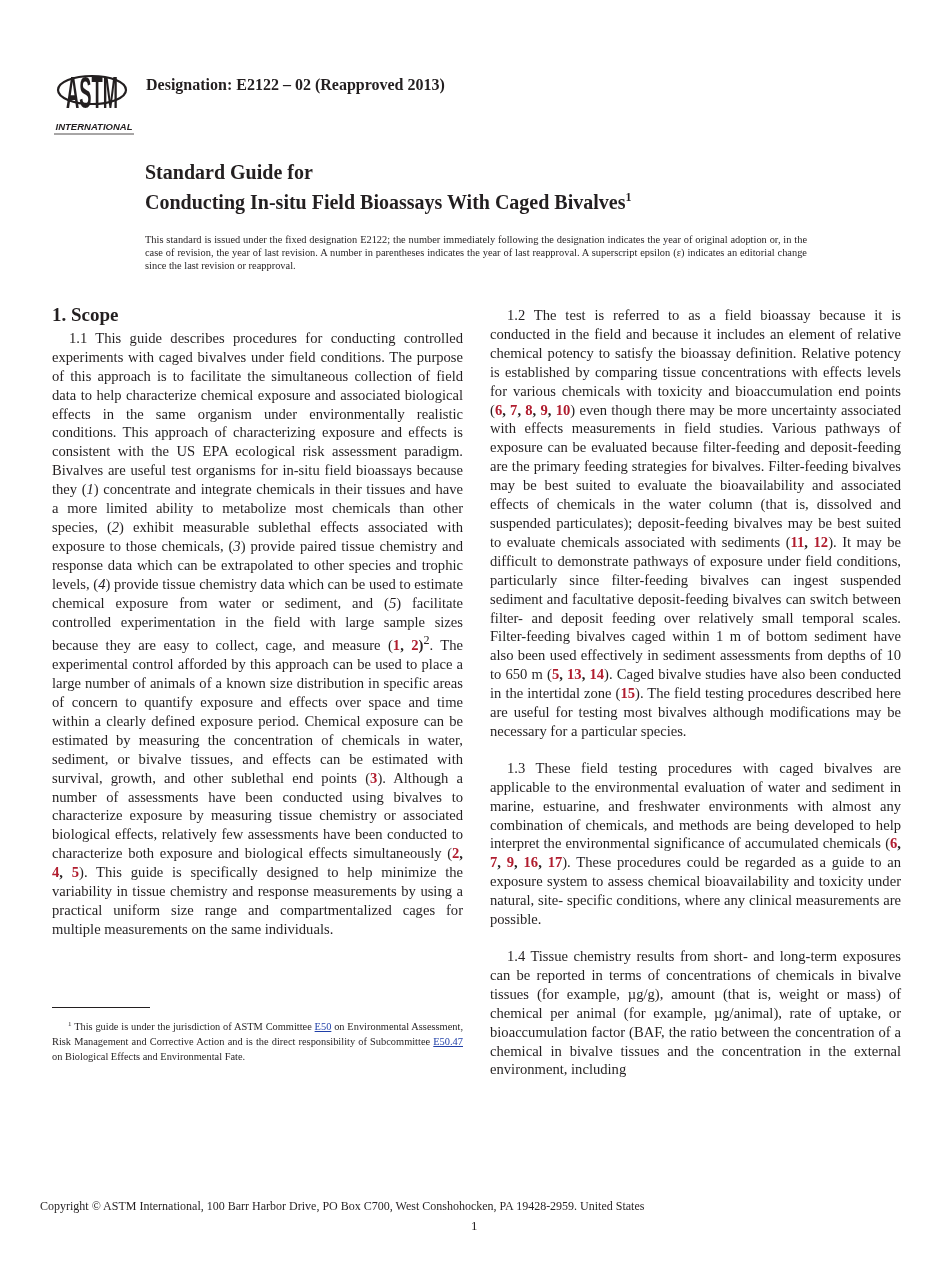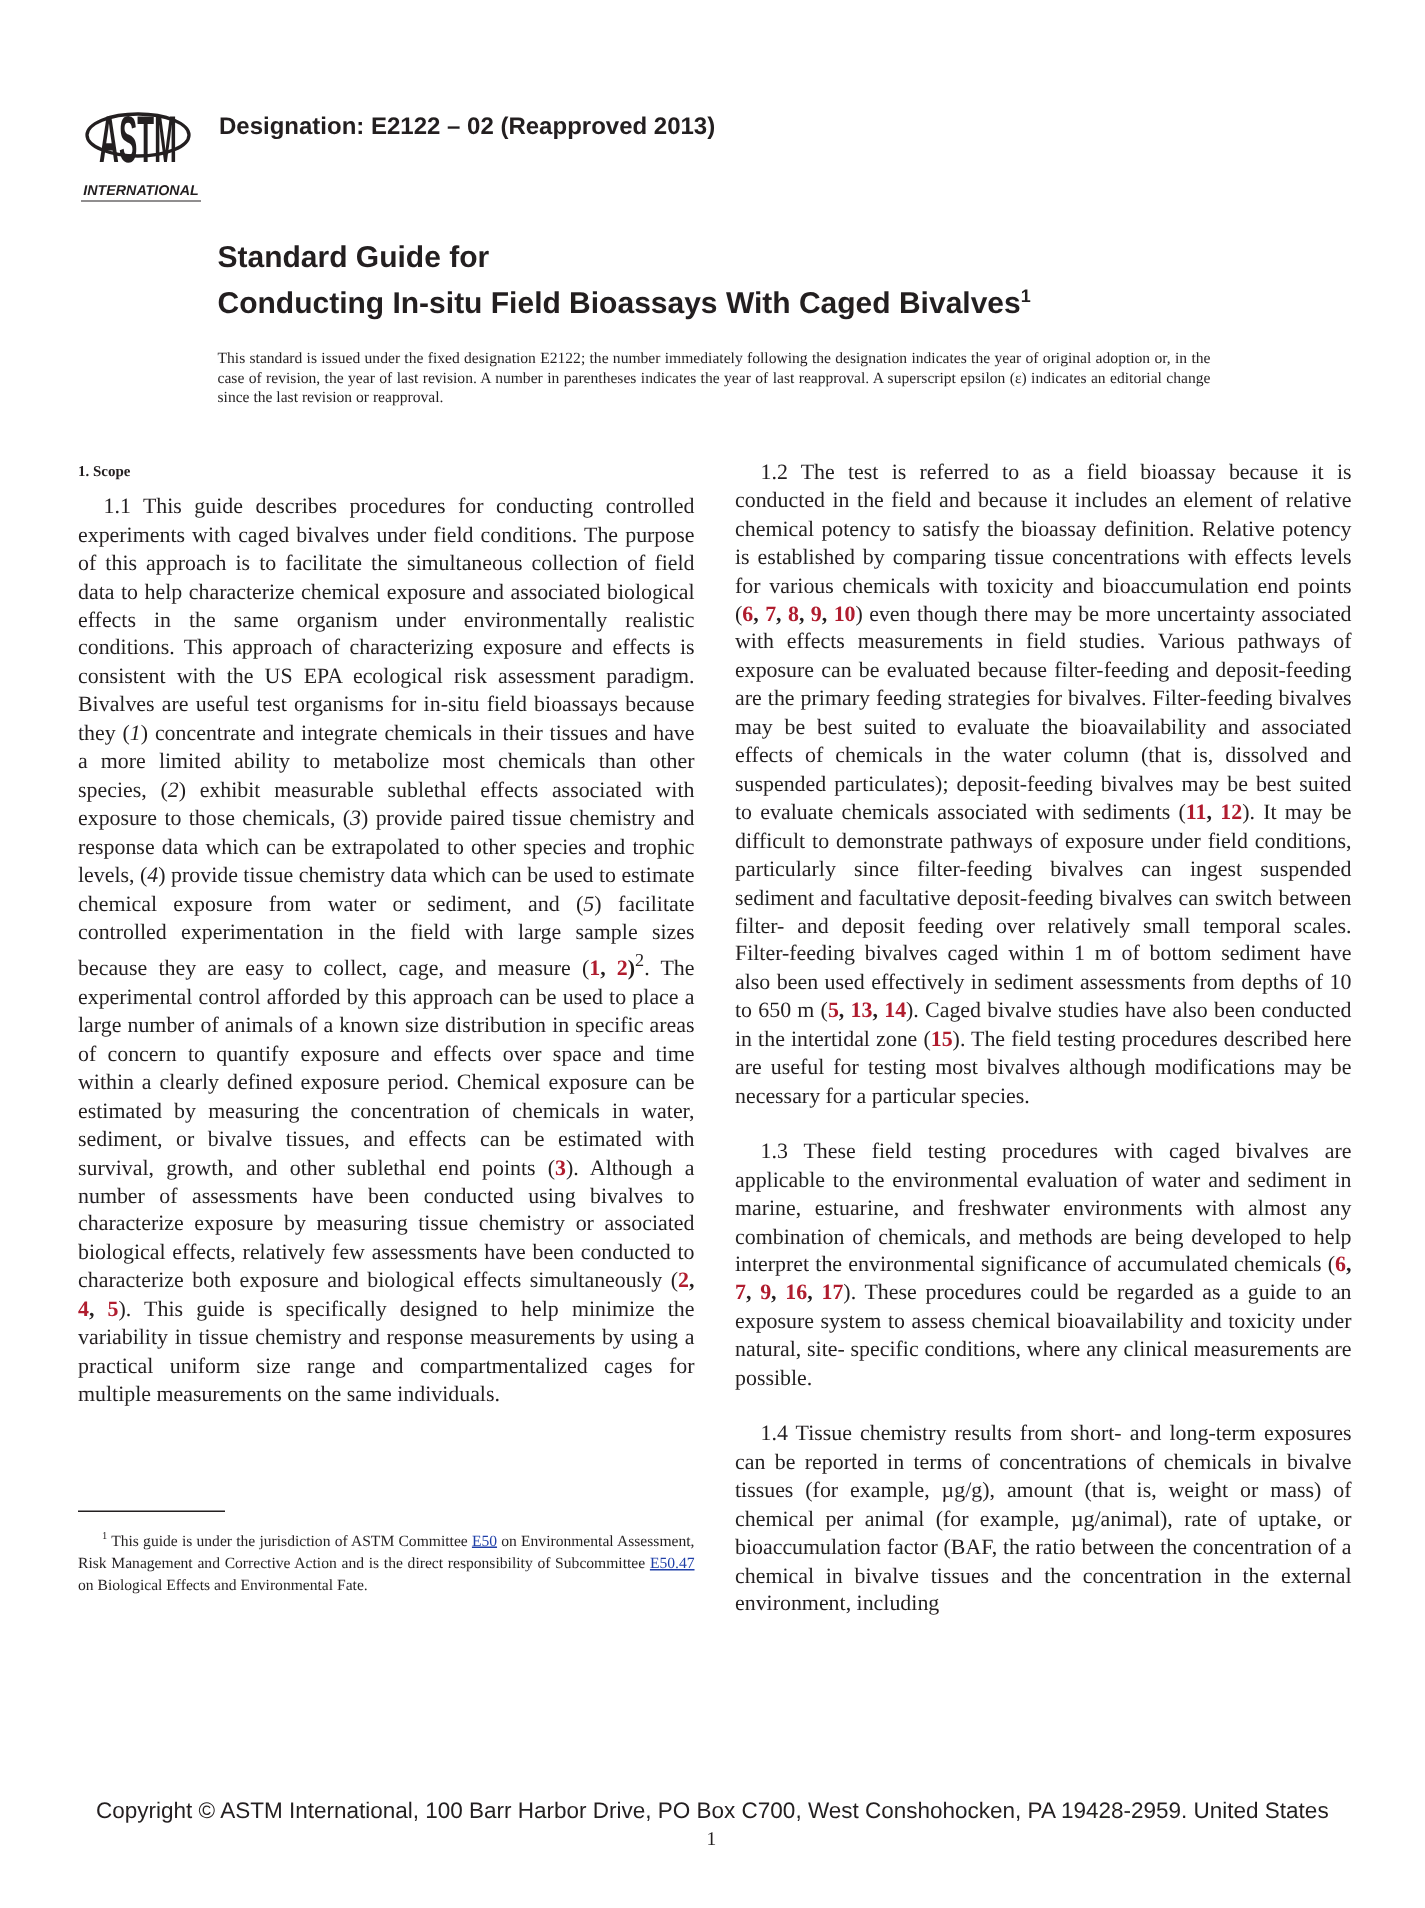--- a/index.html
+++ b/index.html
@@ -1,45 +1,45 @@
 <!DOCTYPE html>
 <html><head>
 <meta charset="utf-8">
 <style>
   html, body { margin:0; padding:0; background:#ffffff; }
   body { width:950px; height:1272px; position:relative; overflow:hidden; color:#231f20; }
   .serif { font-family: "Liberation Serif", "DejaVu Serif", serif; }
-  .sans { font-family: Liberation Sans, sans-serif; }
+  .sans { font-family: Liberation Serif, serif; }
 
   #logo { position:absolute; left:52px; top:58px; width:84px; height:78px; }
   #designation { position:absolute; left:146px; top:76px; font-size:16px; font-weight:bold; }
 
   #title { position:absolute; left:145px; top:160px; font-size:20px; font-weight:bold; line-height:25px; }
   #title sup { font-size:12px; }
 
   #preamble { position:absolute; left:145px; top:233px; width:662px; font-size:10.4px; line-height:13px; text-align:justify; }
 
   .col { position:absolute; top:306px; width:411px; font-size:14.6px; line-height:18.9px; }
   #col-left { left:52px; }
   #col-right { left:490px; }
 
   .col p { margin:0; text-align:justify; text-indent:17px;font-family:Liberation Serif, serif; }
   .col p.gap { margin-top:18px; }
-  h2.section { margin:0 0 4px 0; font-size:10px; font-weight:bold; }
+  h2.section { margin:0 0 4px 0; font-size:19px; font-weight:bold; }
 
   .cite { color:#b01c2e; font-weight:bold; }
   .link { color:#1f3fa8;text-decoration:underline; }
   i { font-style:italic; }
 
   #footnotes { position:absolute; left:52px; top:1007px; width:411px; }
   #fn-rule { width:98px; border-top:1px solid #231f20; margin-bottom:9px; }
   #footnotes p { margin:0; font-size:10.4px; line-height:15px; text-align:justify; text-indent:16px; }
   #footnotes sup { font-size:7px; }
 
-  #copyright { position:absolute; left:64px; top:1199px; font-size:15px; }
+  #copyright { position:absolute; left:40px; top:1199px; font-size:12px; }
   #page-number { position:absolute; left:471px; top:1218px; font-size:13px; }
 </style>
 </head>
 <body>
 
 <div id="logo">
   <svg width="84" height="78" viewBox="0 0 84 78">
     <ellipse cx="40" cy="32" rx="34" ry="14" fill="none" stroke="#231f20" stroke-width="2.2"></ellipse>
     <text x="40" y="50" text-anchor="middle" font-family="Liberation Sans, sans-serif" font-weight="bold" font-size="44" fill="#231f20" textLength="52" lengthAdjust="spacingAndGlyphs">ASTM</text>
     <text x="42" y="72" text-anchor="middle" font-family="Liberation Sans, sans-serif" font-weight="bold" font-style="italic" font-size="9.5" fill="#231f20">INTERNATIONAL</text>

